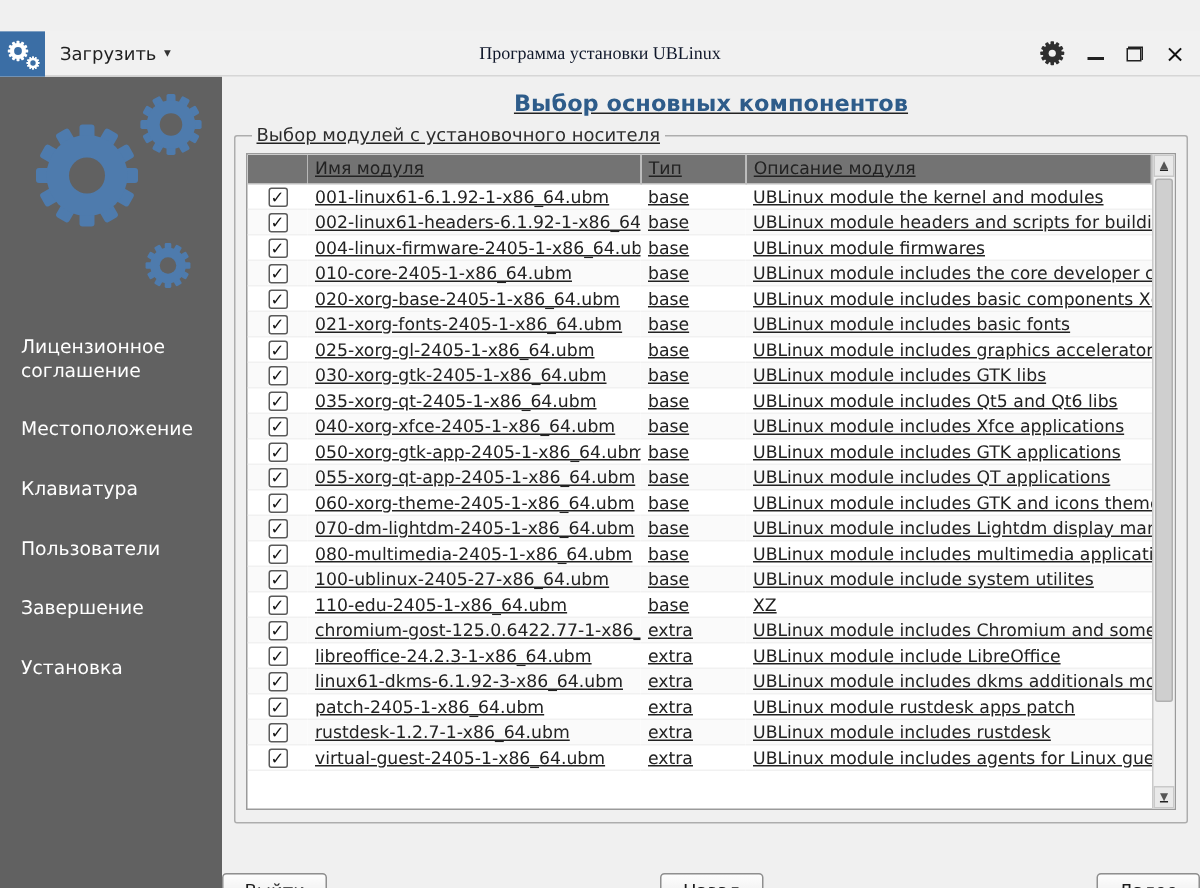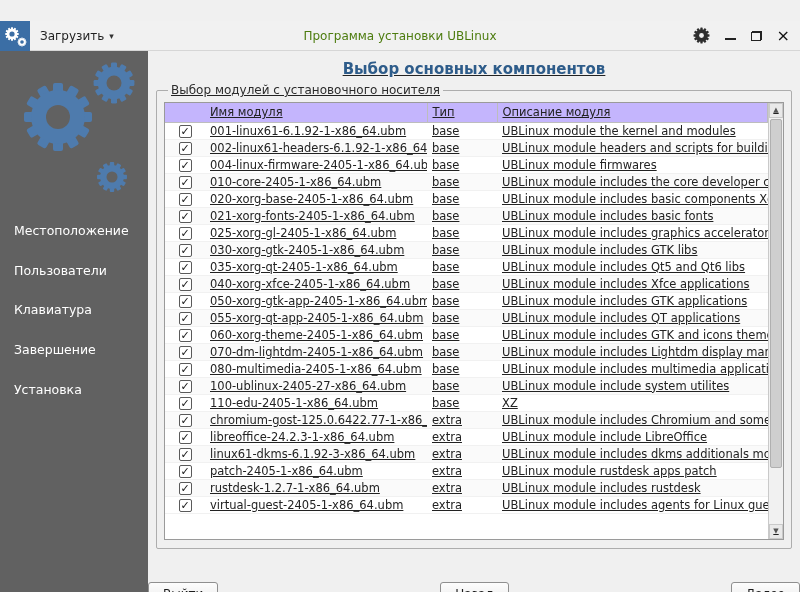--- a/index.html
+++ b/index.html
@@ -18,21 +18,21 @@
   }
   .app-logo { width: 30px; height: 30px; background: #3b6ea5; flex: 0 0 30px; }
   .load-btn {
     background: none; border: none; font: inherit; color: #1f1f1f;
     margin-left: 10px; display: flex; align-items: center; gap: 5px; cursor: default;
     font-size: 12px;
   }
   .caret { font-size: 9px; color: #333; }
   .win-title {
     position: absolute; left: 50%; transform: translateX(-50%);
-    font-size: 12px; color: #4d7c0f; white-space: nowrap;
+    font-size: 12px; color: #0f172a; white-space: nowrap; font-family: Liberation Serif, serif;
   }
   .tb-right { margin-left: auto; display: flex; align-items: center; gap: 15px; }
   .settings-gear { width: 17px; height: 17px; display: inline-block; }
   .min-icon { width: 11px; height: 9px; display: inline-block; border-bottom: 2px solid #222; }
   .max-icon { position: relative; width: 11px; height: 10px; display: inline-block; }
   .max-icon::after { content:""; position:absolute; right:0; top:0; width:8px; height:7px; border:1px solid #222; }
   .max-icon::before { content:""; position:absolute; left:0; bottom:0; width:8px; height:7px; border:1px solid #222; background:#f1f1f1; z-index:1; }
   .close-icon { font-size: 16px; line-height: 14px; color: #111; }
 
   
@@ -61,21 +61,21 @@
   }
   legend.group-label { font-size: 12px; color: #2c2c2c; padding: 0 3px; margin-left: 4px; }
 
   .table-wrap {
     height: 438px; border: 1px solid #9a9a9a; background: #ffffff;
     display: flex;
   }
   .grid-area { flex: 1; overflow: hidden; }
   table.modules { border-collapse: collapse; table-layout: fixed; width: 100%; }
   table.modules th {
-    background: #c4b5fd; font-weight: normal; text-align: left;
+    background: #737373; font-weight: normal; text-align: left;
     font-size: 11.5px; color: #222; padding: 2px 5px; height: 19px;
     border-right: 1px solid #bdbdbd; border-bottom: 1px solid #bdbdbd;
     white-space: nowrap; overflow: hidden;
   }
   table.modules th:first-child { border-right: none; }
   table.modules td {
     font-size: 11.5px; padding: 0 5px; height: 17px;
     white-space: nowrap; overflow: hidden;
     border-bottom: 1px solid #f1f1f1;
   }
@@ -166,23 +166,24 @@
         <svg width="148" height="160" viewBox="0 0 148 160">
           <use href="#gear" transform="translate(58,66) scale(1)" fill="#4e7bad"></use>
           <circle cx="58" cy="66" r="12" fill="#616161"></circle>
           <use href="#gear" transform="translate(114,32) scale(0.60)" fill="#4e7bad"></use>
           <circle cx="114" cy="32" r="7.5" fill="#616161"></circle>
           <use href="#gear" transform="translate(112,126) scale(0.44)" fill="#4e7bad"></use>
           <circle cx="112" cy="126" r="5.5" fill="#616161"></circle>
         </svg>
       </div>
       <nav id="sidebar-nav">
+          <div class="side-item">Лицензионное соглашение</div>
           <div class="side-item">Местоположение</div>
+          <div class="side-item">Клавиатура</div>
           <div class="side-item">Пользователи</div>
-          <div class="side-item">Клавиатура</div>
           <div class="side-item">Завершение</div>
           <div class="side-item">Установка</div>
         </nav>
     </aside>
 
     <main class="main">
       <h1 class="page-title">Выбор основных компонентов</h1>
 
       <fieldset class="groupbox">
         <legend class="group-label">Выбор модулей с установочного носителя</legend>

